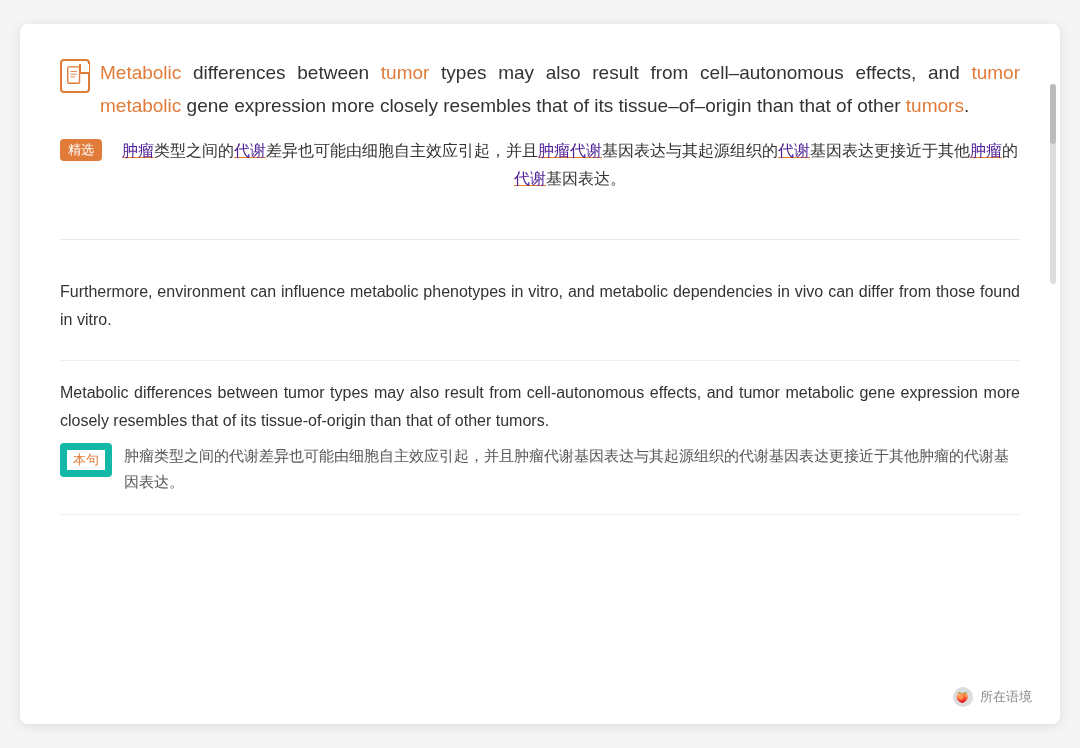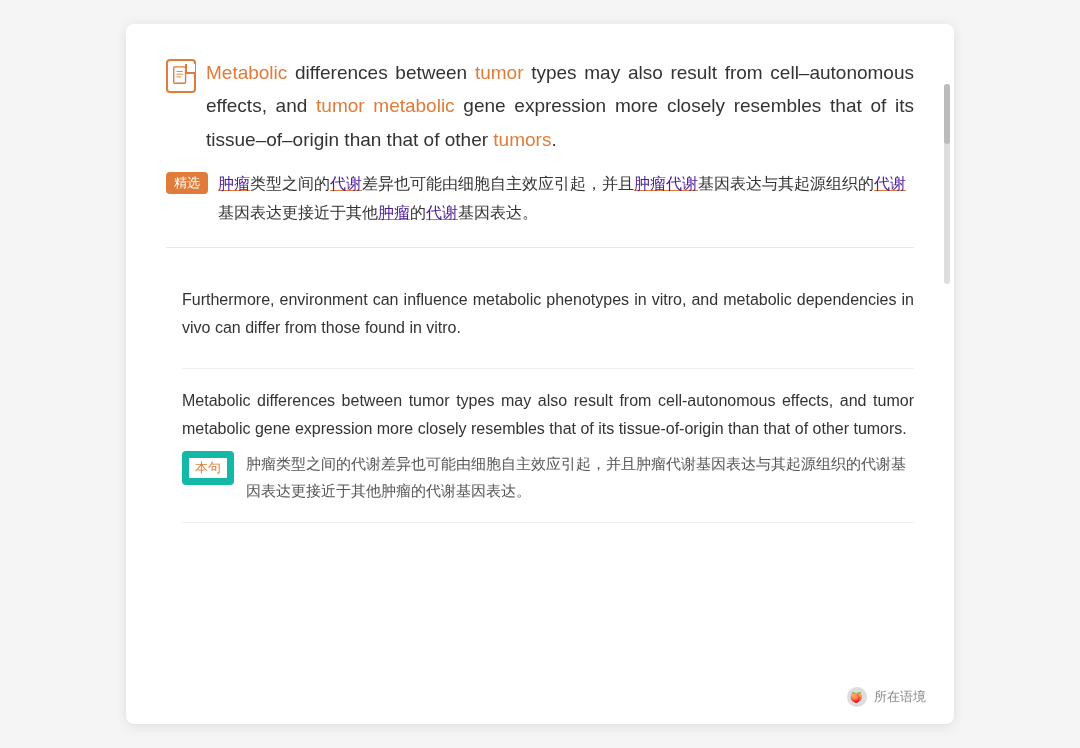--- a/index.html
+++ b/index.html
@@ -12,21 +12,21 @@
       background: #f5f5f5;
       font-family: -apple-system, BlinkMacSystemFont, 'PingFang SC', 'Microsoft YaHei', sans-serif;
       display: flex;
       justify-content: center;
       align-items: center;
       min-height: 100vh;
     }
 
     .card {
       background: #ffffff;
-      width: 828px;
+      width: 1040px;
       min-height: 700px;
       border-radius: 8px;
       box-shadow: 0 2px 12px rgba(0,0,0,0.1);
       padding: 32px 40px 28px 40px;
       position: relative;
     }
 
     
     .featured-section {
       margin-bottom: 20px;
@@ -81,22 +81,23 @@
     }
 
     .highlight-orange {
       color: #e07b39;
       font-weight: 500;
     }
 
     .featured-chinese {
       display: flex;
       align-items: flex-start;
-      gap: 10px;
-      margin-bottom: 0;
+      gap: 18px;
+      margin-bottom: 25px;
+      text-align: center;
     }
 
     .badge-jingxuan {
       background: #e07b39;
       color: #fff;
       font-size: 13px;
       padding: 2px 8px;
       border-radius: 4px;
       white-space: nowrap;
       flex-shrink: 0;
@@ -145,21 +146,20 @@
 
     .tag-arrow {
       color: #e07b39;
       font-size: 11px;
     }
 
     
     .result-item {
       padding: 18px 0;
       border-bottom: 1px solid #efefef;
-      margin-left: 16px;
     }
 
     .result-item:last-child {
       border-bottom: none;
     }
 
     .result-english {
       font-size: 16px;
       line-height: 1.75;
       color: #333;

